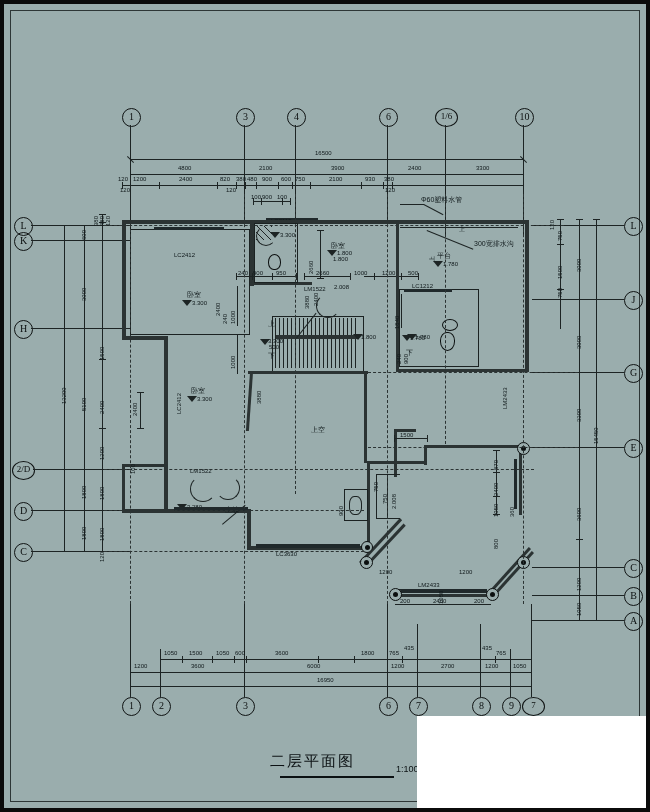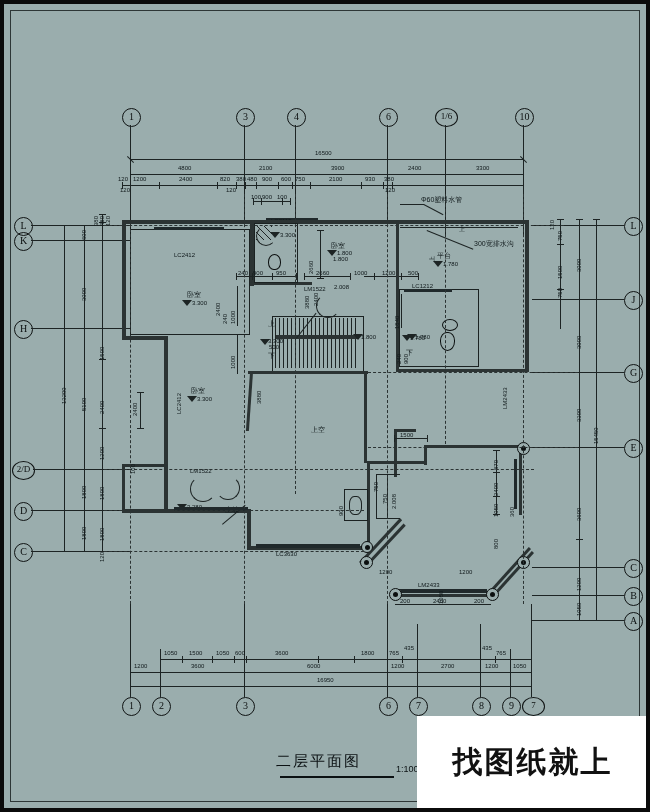--- a/index.html
+++ b/index.html
@@ -42,21 +42,21 @@
   .slash{position:absolute;width:9px;height:1px;background:#1d2424;transform-origin:center;transform:rotate(45deg);}
   .elev{position:absolute;}
   .elev .tri{width:0;height:0;border-left:5px solid transparent;border-right:5px solid transparent;border-top:6px solid #1d2424;}
   .hatchv{position:absolute;
      background-image:repeating-linear-gradient(90deg,#1d2424 0 1px,transparent 1px 4px);}
   .hatchd{position:absolute;
      background-image:repeating-linear-gradient(45deg,#1d2424 0 1px,transparent 1px 5px);}
   .win{position:absolute;background:#20292b;}
   .col{position:absolute;border:1px solid #0c1010;border-radius:50%;background:#9aadad;}
   .col i{position:absolute;left:50%;top:50%;width:5px;height:5px;margin:-2.5px 0 0 -2.5px;border-radius:50%;background:#0c1010;}
-  .title-wrap{position:absolute;left:272px;top:748px;}
+  .title-wrap{position:absolute;left:266px;top:748px;}
   .title-cn{font-size:15px;color:#0b1113;letter-spacing:2px;font-family:"DejaVu Sans",sans-serif;}
   .title-ul{position:absolute;left:276px;top:772px;width:114px;height:2px;background:#0b1113;}
   .title-scale{position:absolute;left:392px;top:760px;font-size:9px;color:#0b1113;}
   .wm{
     position:absolute;left:413px;top:712px;width:231px;height:92px;
     background:#fff;display:flex;flex-direction:column;
     align-items:center;justify-content:center;
   }
   .wm-cn{font-size:30px;font-weight:bold;color:#111;letter-spacing:2px;font-family:"DejaVu Sans",sans-serif;line-height:34px;}
   .wm-url{font-size:21px;font-weight:bold;color:#1a1f9c;font-family:"DejaVu Sans",sans-serif;line-height:24px;}
@@ -553,15 +553,14 @@
   <div class="vtxt" style="left:300px;top:305px;">3880</div>
   <div class="vtxt" style="left:252px;top:400px;">3880</div>
 
   <div class="title-wrap">
     <span class="title-cn">二层平面图</span>
   </div>
   <div class="title-ul"></div>
   <div class="title-scale">1:100</div>
 
   <div class="wm">
-    <div class="wm-cn">找图纸就上</div>
   </div>
 </div>
 
 </body></html>

